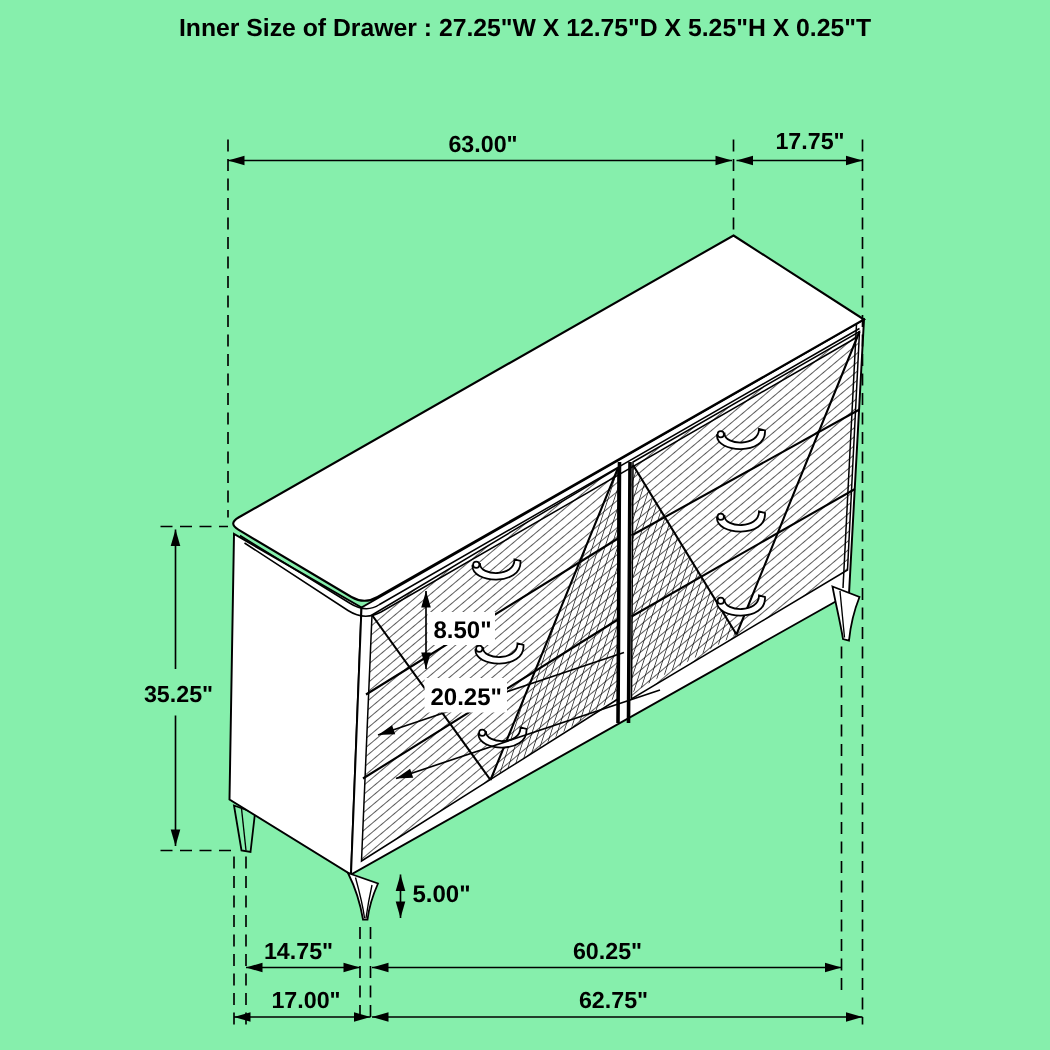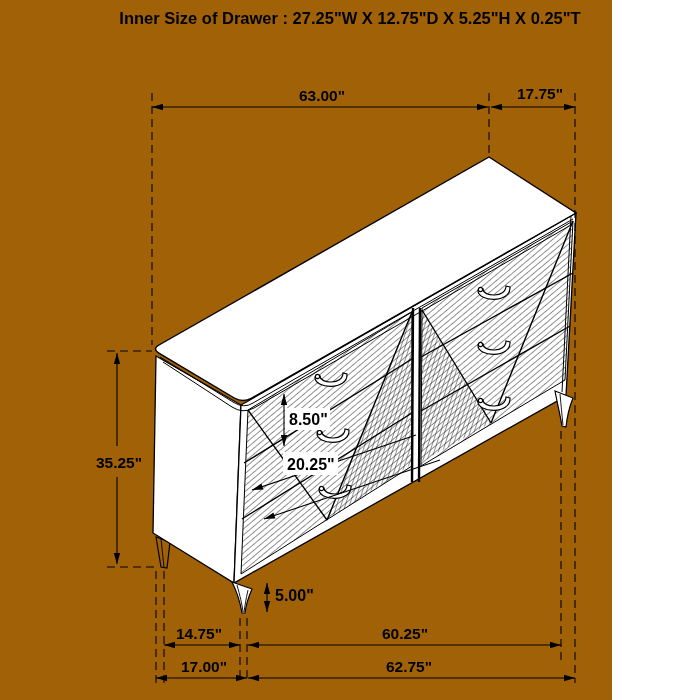--- a/index.html
+++ b/index.html
@@ -1,16 +1,16 @@
 <!DOCTYPE html>
 <html><head>
 <meta charset="utf-8">
 <style>
   html,body{margin:0;padding:0;background:#fff;}
-  #canvas{position:relative;width:612px;height:700px;background:#a16207;overflow:hidden;
+  #canvas{position:relative;width:700px;height:700px;background:#86efac;overflow:hidden;
           font-family:"Liberation Sans", sans-serif;}
   svg text{font-family:"Liberation Sans", sans-serif;font-weight:bold;fill:#000;}
   .dimtxt{font-size:15.5px;}
   .titletxt{font-size:16.5px;}
   .ext{stroke:#000;stroke-width:1.1;stroke-dasharray:8 5;fill:none;}
   .dim{stroke:#000;stroke-width:1.1;fill:none;}
   .ln{stroke:#000;fill:none;}
 </style>
 </head>
 <body>

